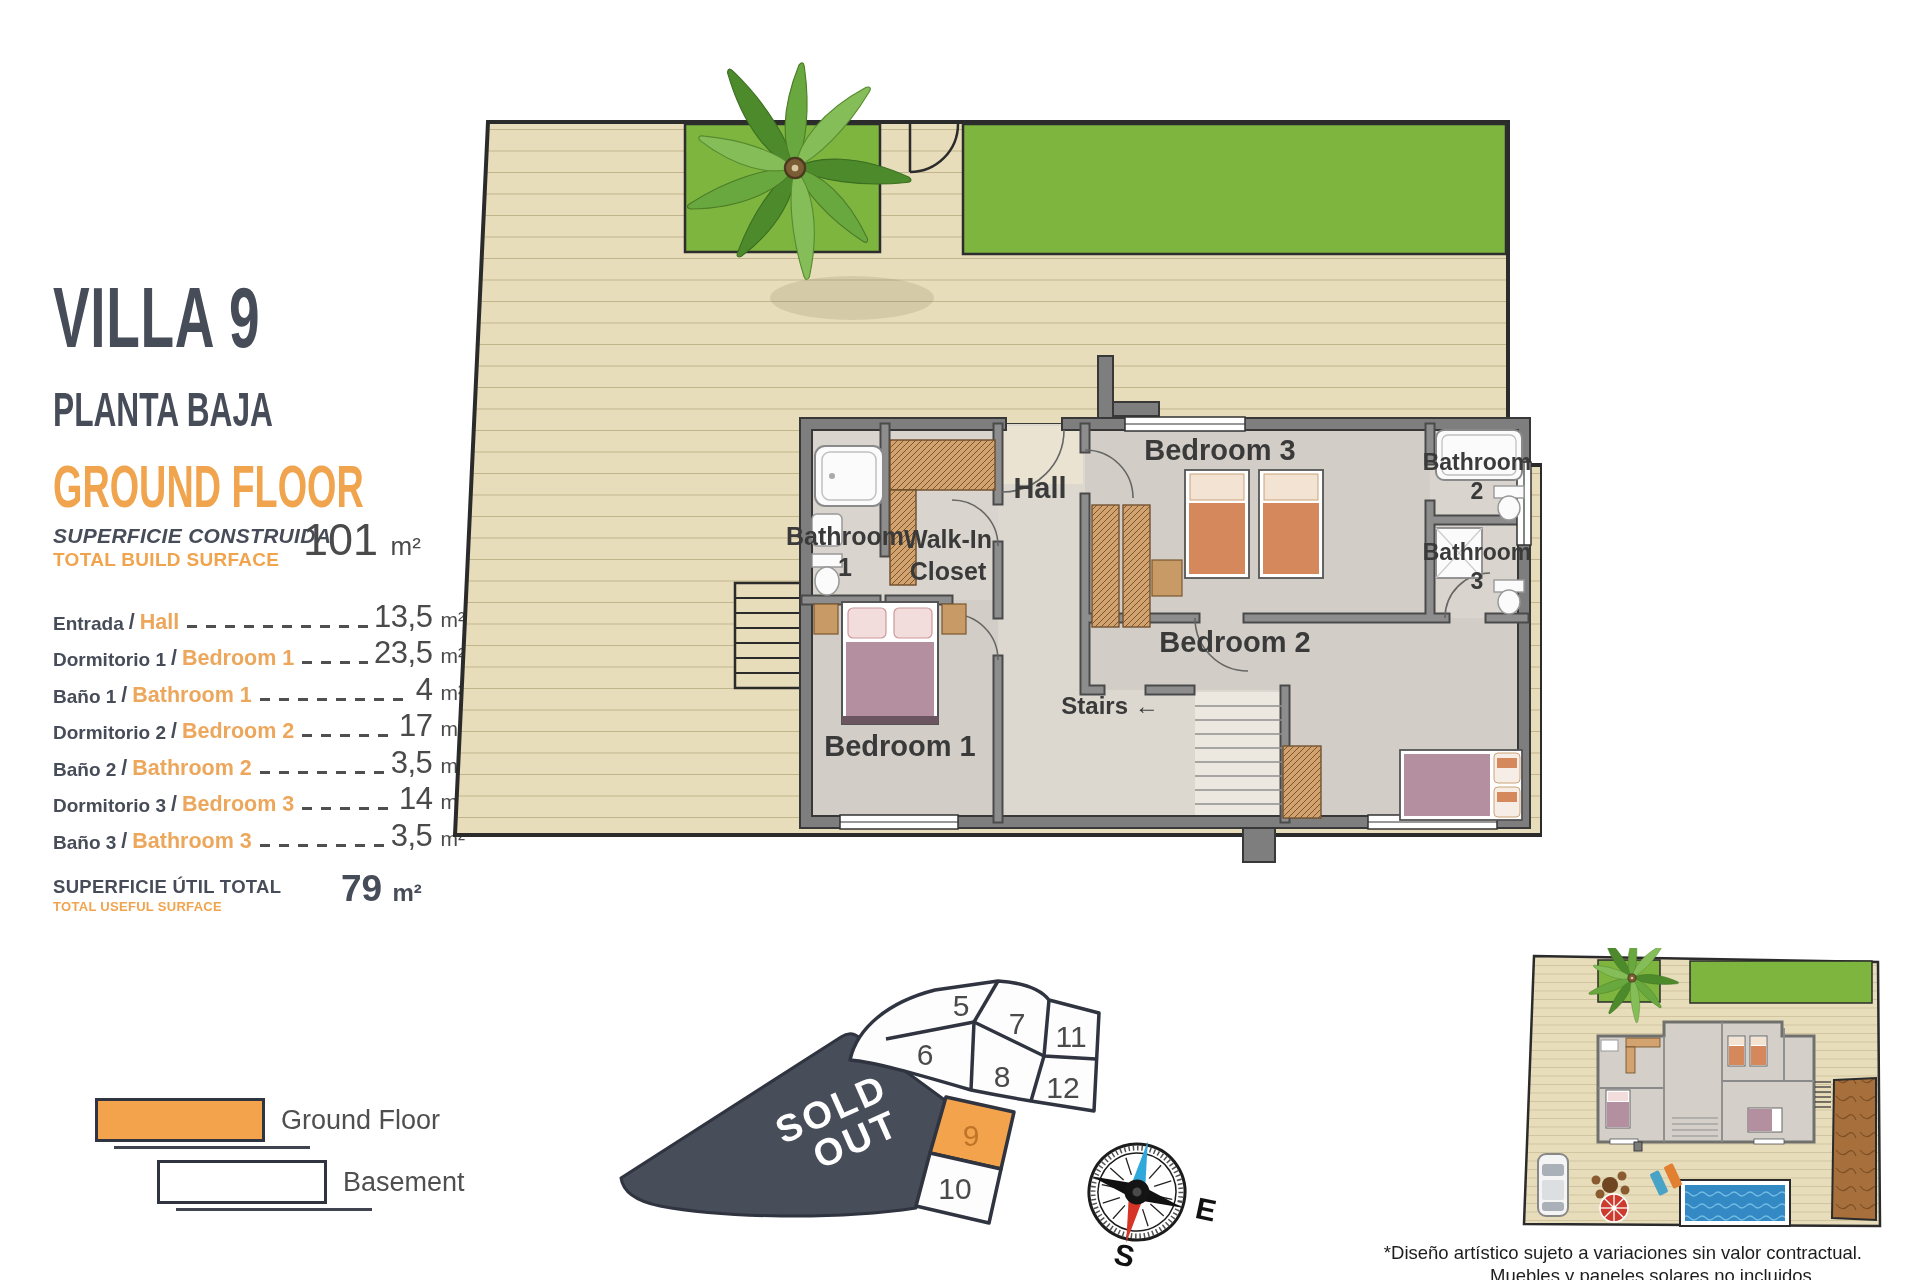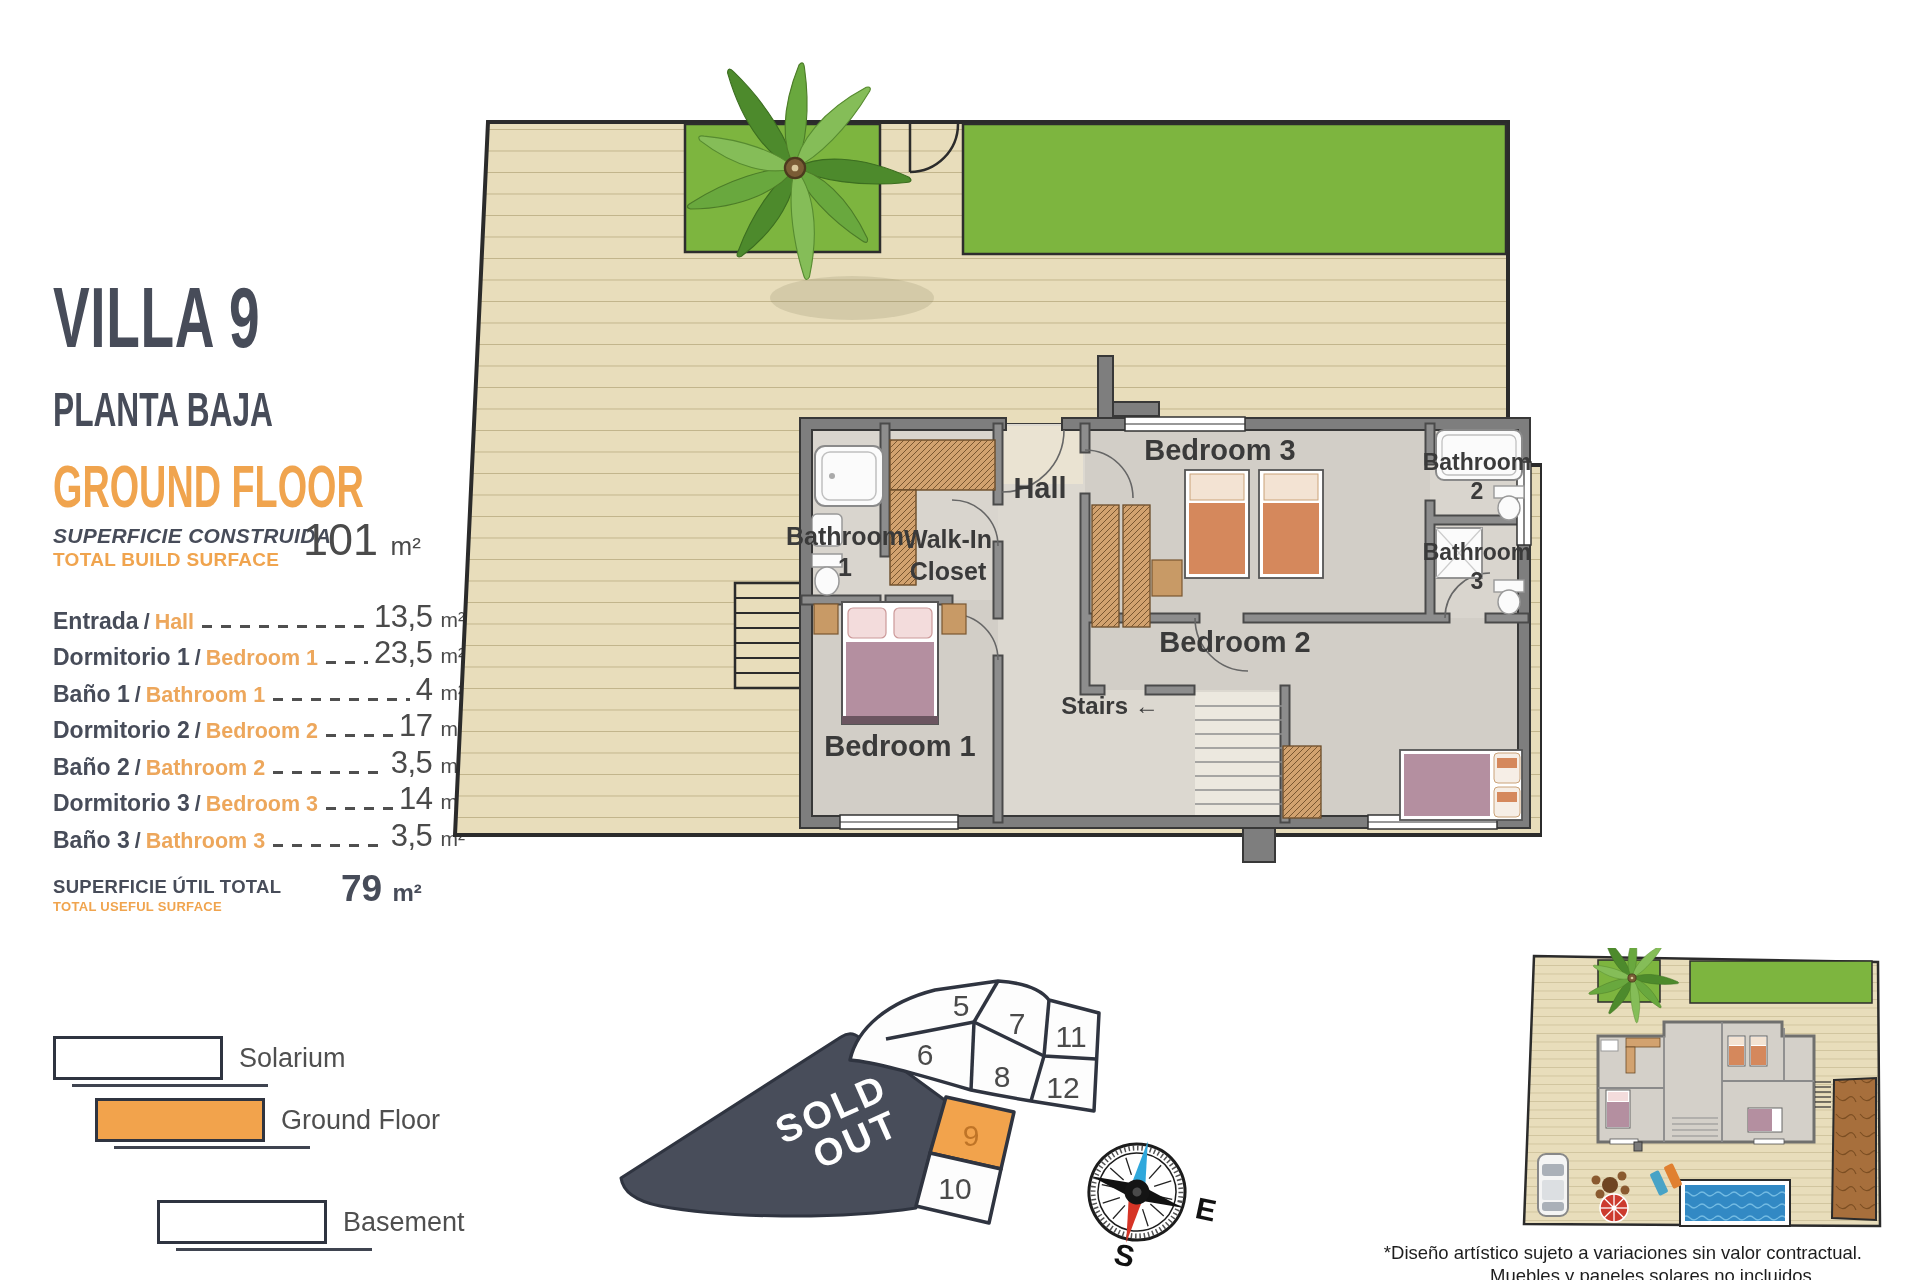--- a/index.html
+++ b/index.html
@@ -14,21 +14,21 @@
   #title-planta .t-cond{transform:scaleX(.66);}
   #title-ground{left:53px;top:452px;font-size:60px;color:#f0a44e;}
   #title-ground .t-cond{transform:scaleX(.63);}
   .surf-block{left:53px;top:524px;line-height:1.18;font-weight:800;letter-spacing:.3px;}
   .surf-block .es{font-size:21px;color:#474c59;display:block;font-style:italic;}
   .surf-block .en{font-size:19px;color:#f0a44e;display:block;}
   .big-val{left:303px;top:514px;font-size:45px;font-weight:400;color:#4a4a4a;white-space:nowrap;}
   .big-val .unit{font-size:26px;}
   #rooms{left:53px;top:598px;width:412px;}
   .room-row{display:flex;align-items:flex-end;height:36.5px;white-space:nowrap;}
-  .r-es{font-size:23px;font-weight:600;color:#474c59;}
+  .r-es{font-size:19px;font-weight:600;color:#474c59;}
   .r-sep{font-size:21.5px;font-weight:600;color:#474c59;margin:0 5px;}
   .r-en{font-size:21.5px;font-weight:600;color:#eda75c;}
   .leader{flex:1;height:3px;margin:0 6px 7px 8px;
           background:repeating-linear-gradient(90deg,#4f4f4f 0 10px,transparent 10px 19px);}
   .r-val{font-size:31px;font-weight:400;color:#4a4a4a;letter-spacing:-.5px;}
   .r-val .unit{font-size:21px;letter-spacing:0;}
   .util-block{left:53px;top:876px;line-height:1.22;font-weight:800;letter-spacing:.3px;}
   .util-block .es{font-size:18.5px;color:#474c59;display:block;}
   .util-block .en{font-size:13px;color:#f0a44e;display:block;}
   #util-val{left:341px;top:868px;font-size:37px;font-weight:800;color:#474c59;white-space:nowrap;}
@@ -115,29 +115,25 @@
   </div>
 
   <div class="abs util-block">
     <span class="es">SUPERFICIE ÚTIL TOTAL</span>
     <span class="en">TOTAL USEFUL SURFACE</span>
   </div>
   <div class="abs" id="util-val">
     <span>79</span> <span class="unit">m²</span>
   </div>
 
-  <div class="abs legend-row" style="left:53px;top:1036px;">
-    <div class="legend-box"></div>
-    <span class="legend-label">Solarium</span>
-  </div>
   <div class="abs legend-row" style="left:95px;top:1098px;">
     <div class="legend-box orange"></div>
     <span class="legend-label">Ground Floor</span>
   </div>
-  <div class="abs legend-row" style="left:157px;top:1160px;margin-top:40px;">
+  <div class="abs legend-row" style="left:157px;top:1160px;">
     <div class="legend-box"></div>
     <span class="legend-label">Basement</span>
   </div>
 
   <svg class="abs" style="left:450px;top:40px;" width="1092" height="830" viewBox="450 40 1092 830">
     <defs>
       <pattern id="planks" patternUnits="userSpaceOnUse" width="40" height="21.5">
         <line x1="0" y1="0" x2="40" y2="0" stroke="#b4a77c" stroke-width="1.5"></line>
       </pattern>
       <pattern id="hatch" patternUnits="userSpaceOnUse" width="6" height="6">

